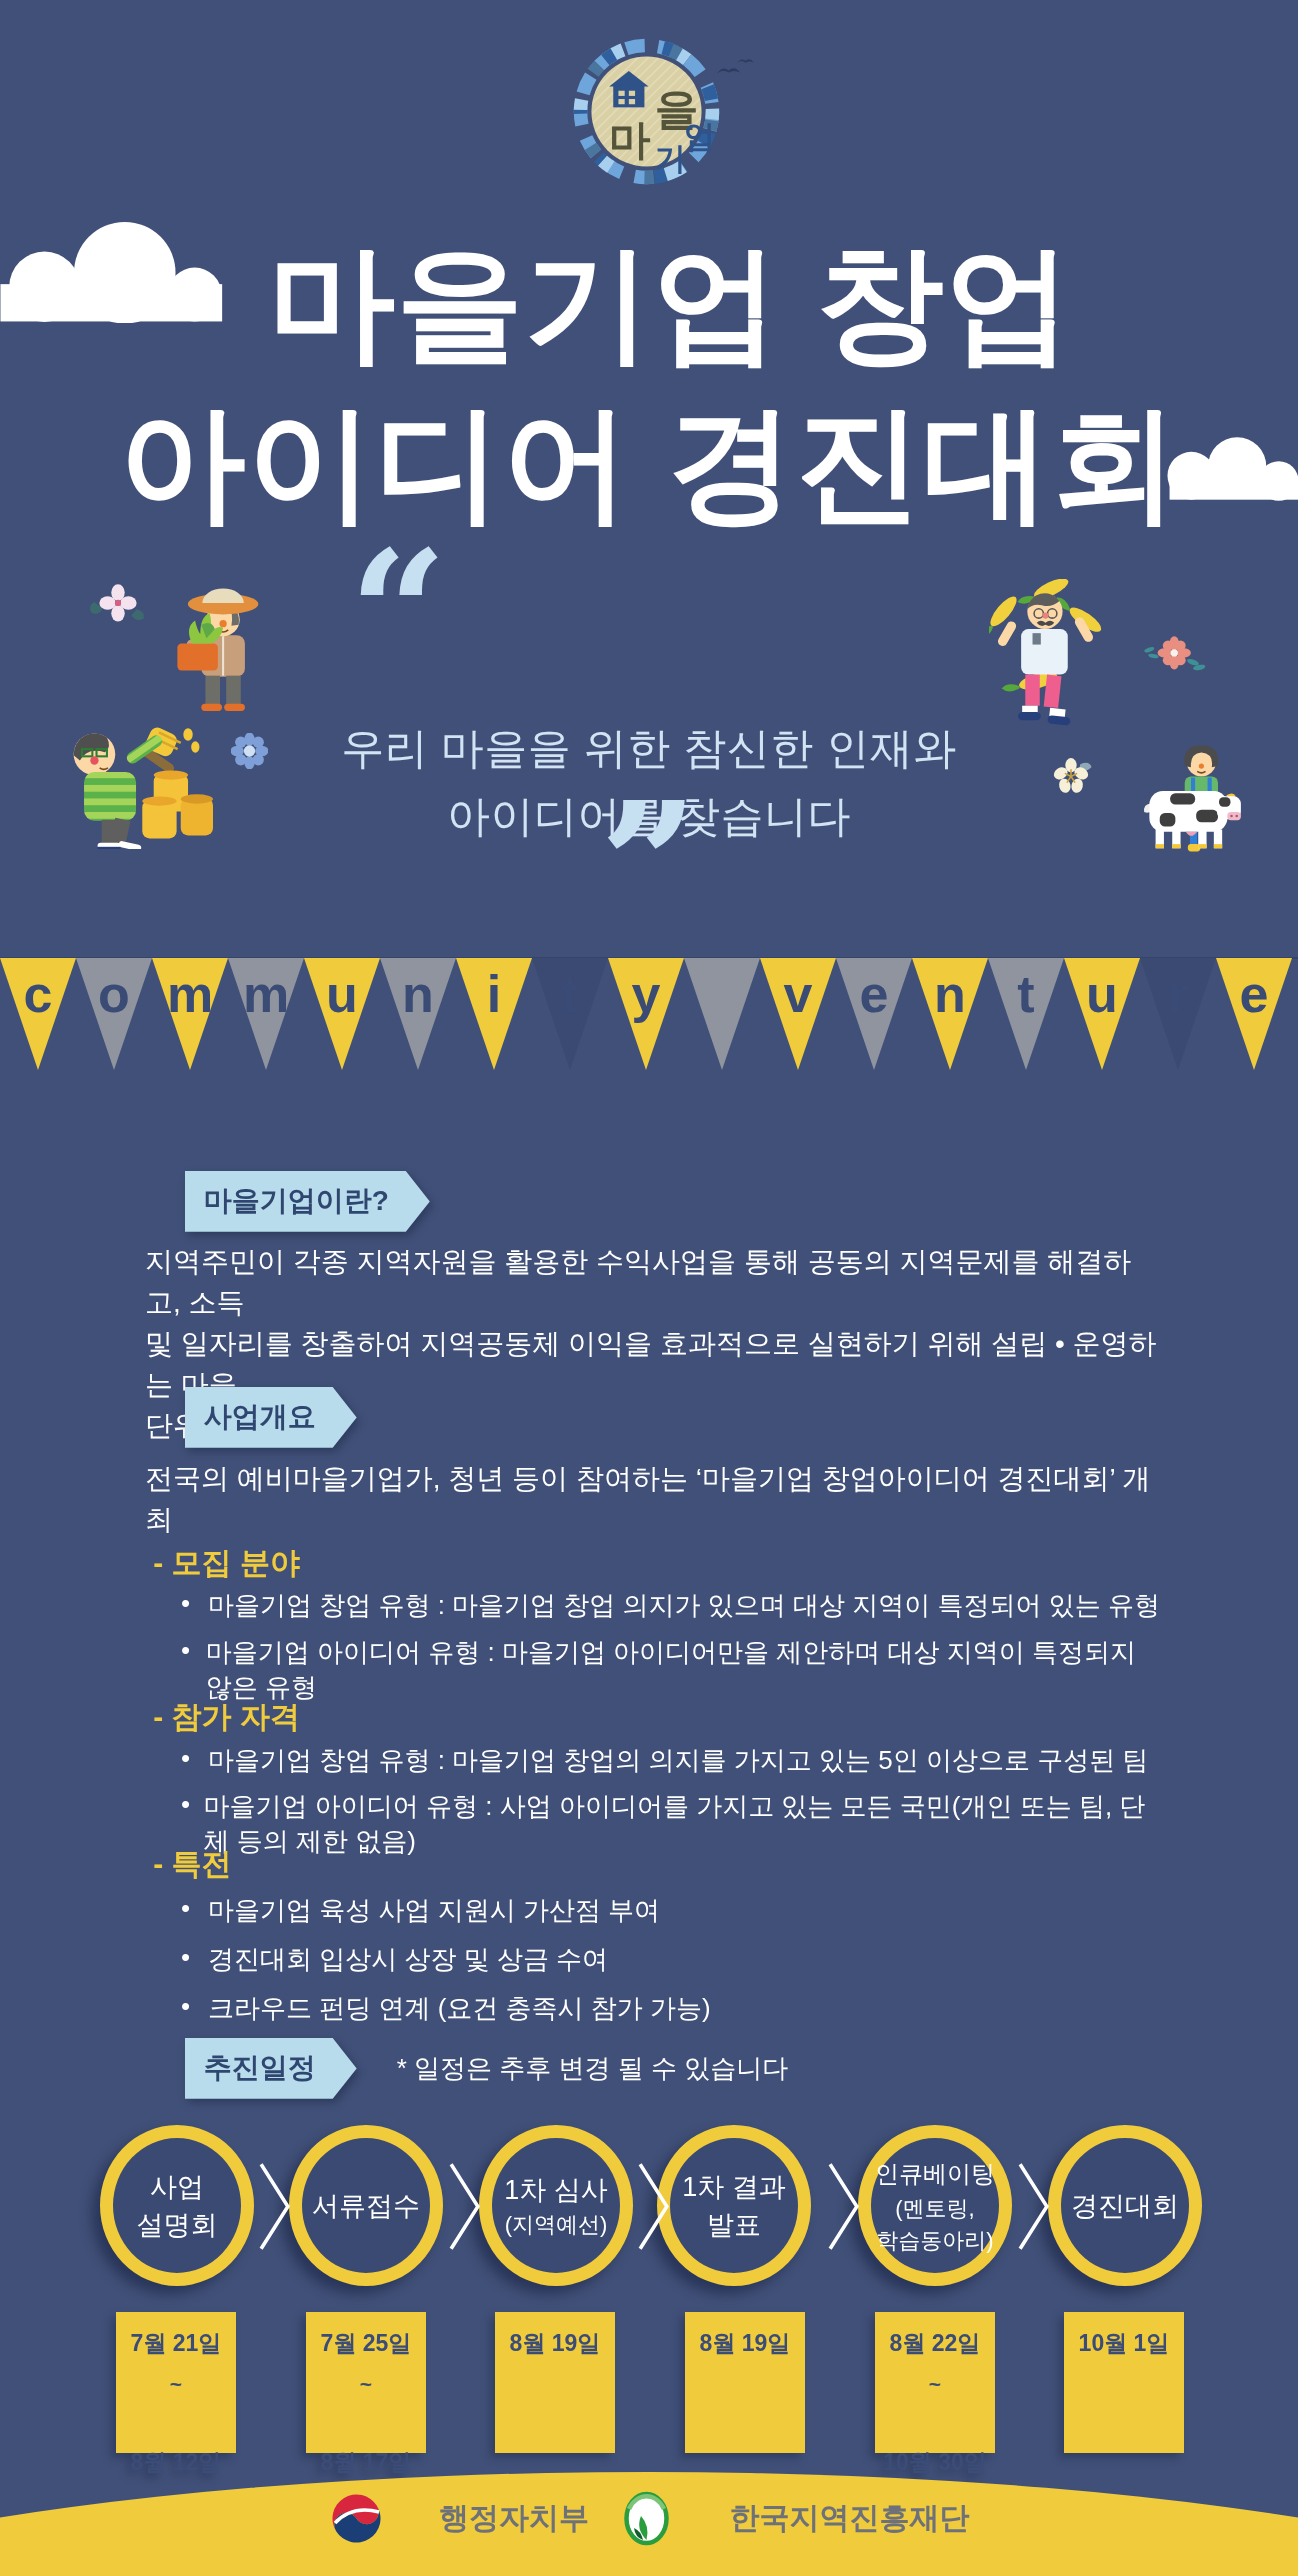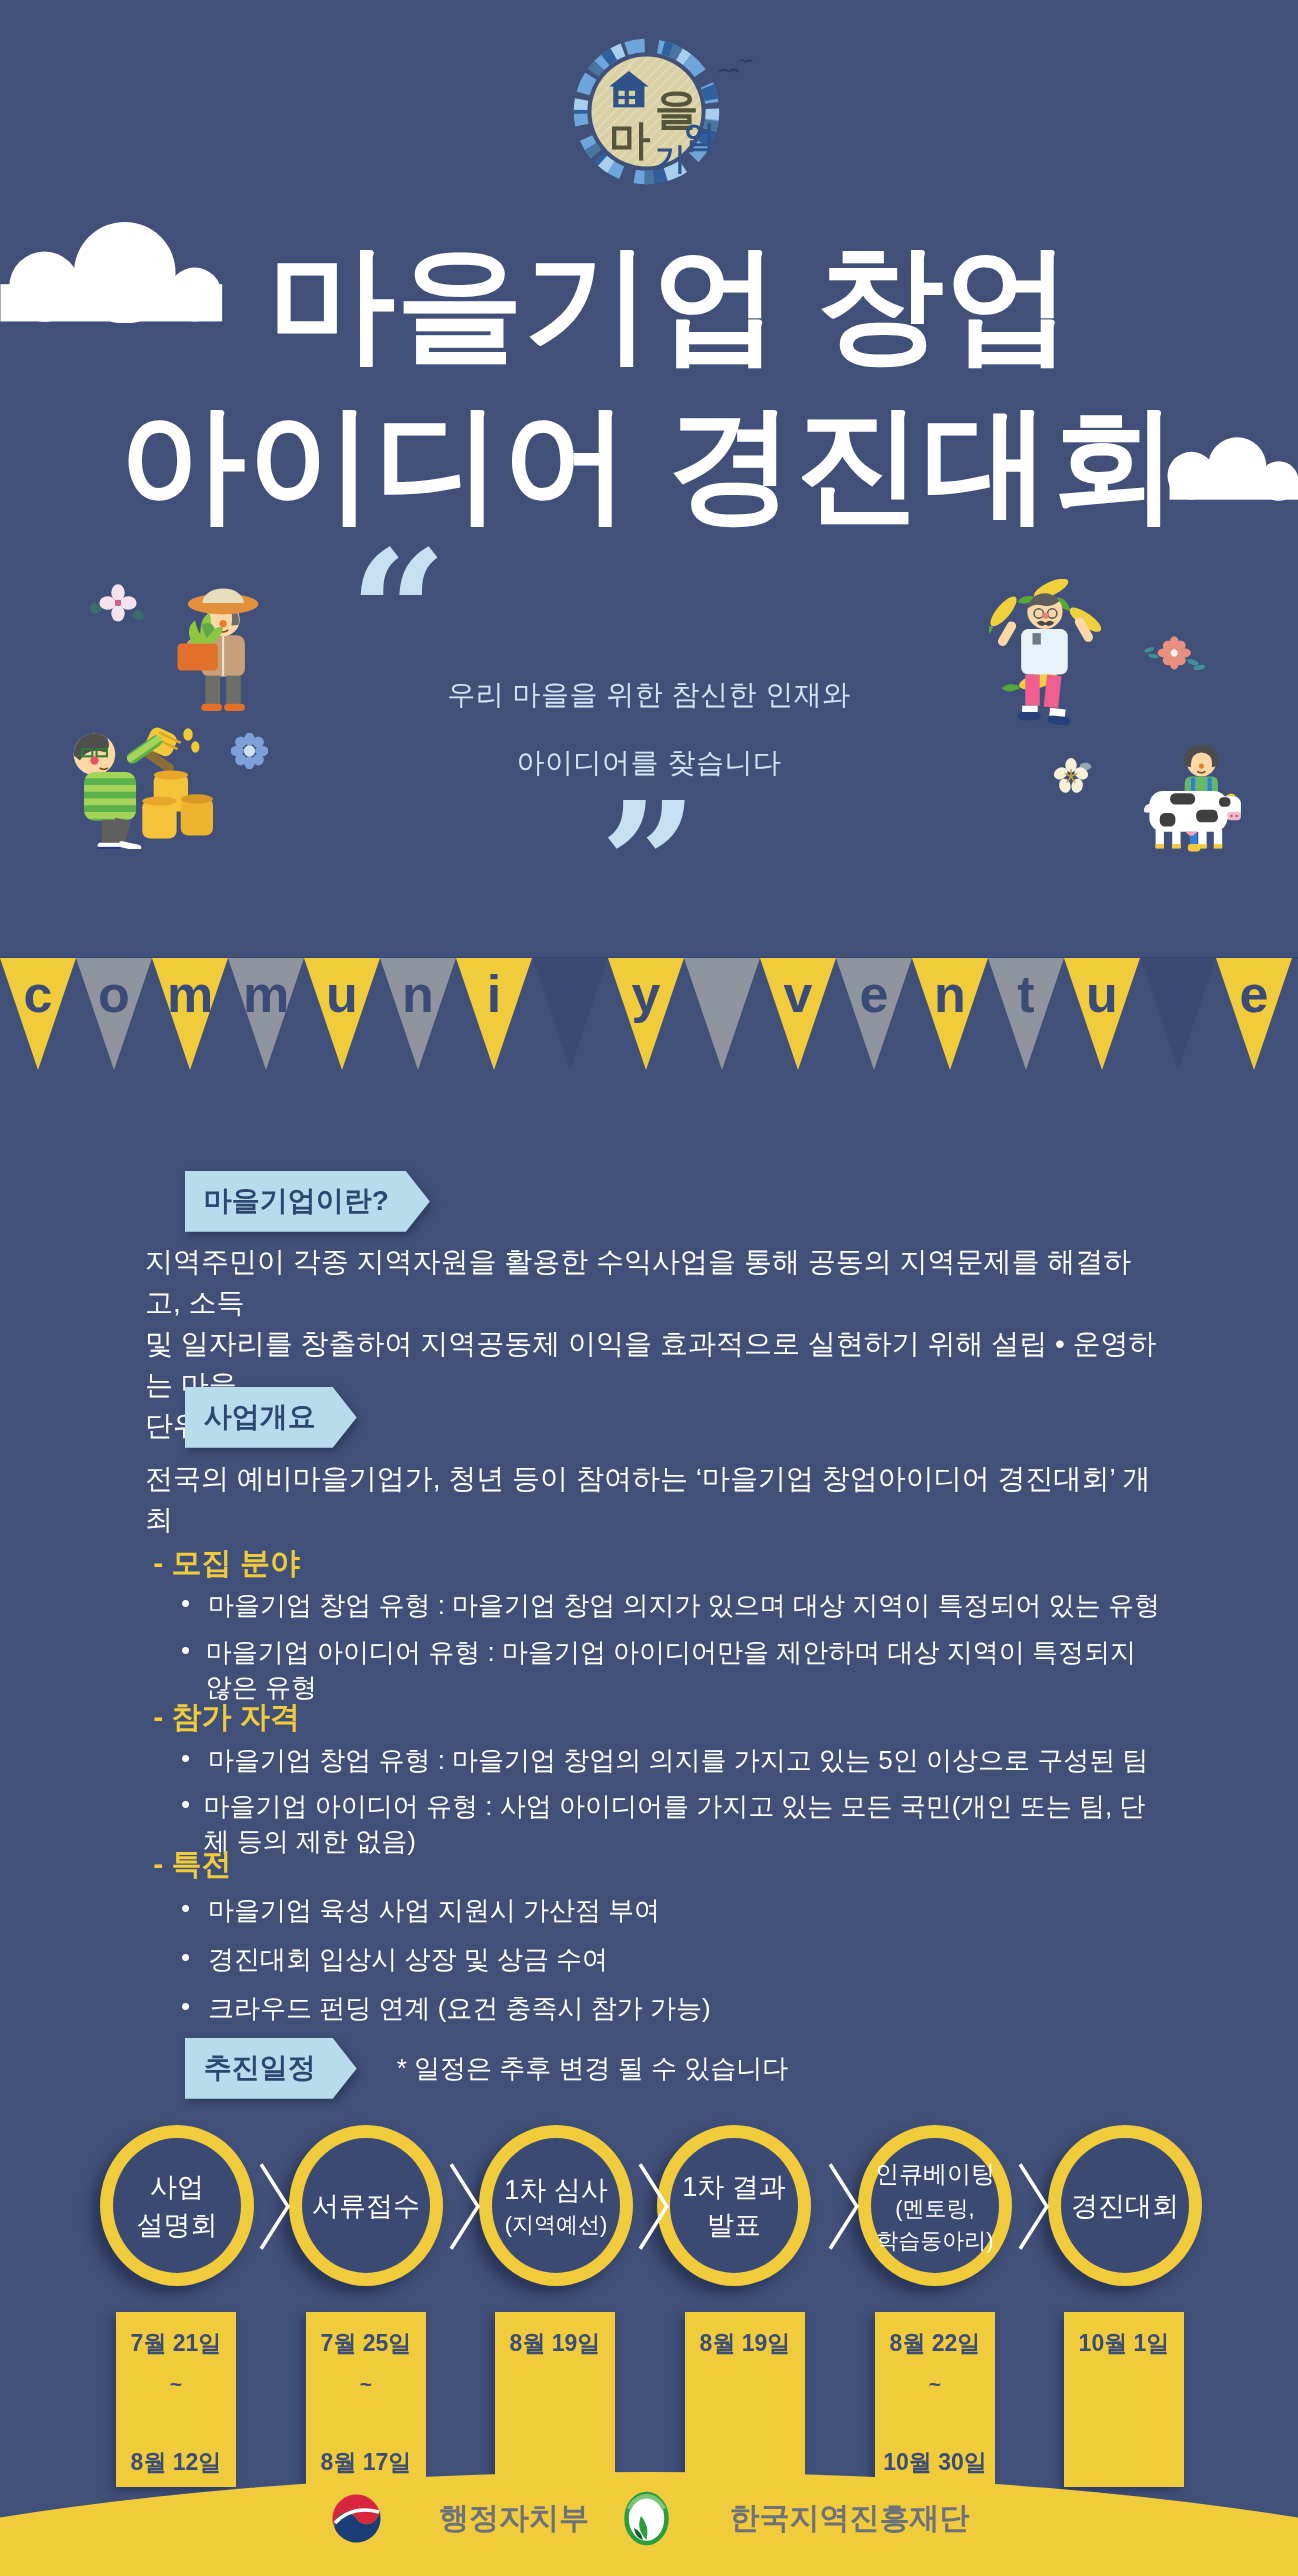--- a/index.html
+++ b/index.html
@@ -16,21 +16,21 @@
   #cloud-left { left:0; top:222px; width:234px; height:101px; }
   #cloud-right { left:1155px; top:435px; width:143px; height:68px; }
   
   .title { position:absolute; left:0; width:100%; text-align:center; color:#ffffff; font-weight:bold; letter-spacing:1px; line-height:1; }
   #title1 { top:240px; font-size:127px;padding-left:43px; }
   #title2 { top:400px; font-size:127px; }
   
   .qmark { position:absolute; color:#c7e0f1; font-family:"DejaVu Serif", serif; font-size:171px; line-height:1; font-weight:bold; }
   #quote-open { left:349px; top:527px; }
   #quote-close { left:0; width:100%; text-align:center; top:778px; }
-  .qline { position:absolute; left:0; width:100%; text-align:center; color:#d2e4f3; font-size:28px; letter-spacing:0.5px; }
+  .qline { position:absolute; left:0; width:100%; text-align:center; color:#d2e4f3; font-size:43px; letter-spacing:0.5px;margin-top:44px; }
   #qline1 { top:676px; }
   #qline2 { top:744px; }
   
   .illus { position:absolute; }
   
   .bunting { position:absolute; left:0; top:958px; width:1298px; height:112px; display:flex; }
   .bunting-rope { position:absolute; left:0; top:957px; width:1298px; height:2.1px; background:rgba(20,30,60,.25); }
   .pennant { width:76px; height:112px; clip-path:polygon(0 0,100% 0,50% 100%); display:flex; justify-content:center; }
   .pennant span { margin-top:6.2px; font-size:52px; color:#3a4b76; font-weight:bold; }
   .p-y { background:#f0cb3c; }
@@ -48,21 +48,21 @@
   .sched-row { position:absolute; display:flex; align-items:center; gap:40px; }
   .sched-note { color:#ffffff; font-size:26px; }
   
   .step-circle { position:absolute; top:2125px; width:154px; height:161px; border:13.5px solid #f0cb3c; border-radius:50%;
     background:#3a4a73; display:flex; flex-direction:column; align-items:center; justify-content:center;
     color:#ffffff; text-align:center; filter:drop-shadow(-7.3px 8.3px 6.2px rgba(10,20,50,.45)); }
   .step-circle .l1 { font-size:27px; line-height:38px; }
   .step-circle .l2, .step-circle .l3 { font-size:22px; line-height:32px; }
   .chevron { position:absolute; top:2160px; width:36px; height:93px; }
   
-  .date-box { position:absolute; top:2312px; width:120px; height:175px; background:#f0cb3c; color:#3b4c77;
+  .date-box { position:absolute; top:2312px; width:120px; height:141px; background:#f0cb3c; color:#3b4c77;
     text-align:center; font-weight:bold; filter:drop-shadow(-4.2px 5.2px 4.2px rgba(10,20,50,.3)); }
   .date-box .d1 { position:absolute; top:15.6px; width:100%; font-size:23px; }
   .date-box .tld { position:absolute; top:60px; width:100%; font-size:21px; }
   .date-box .d2 { position:absolute; top:92px; width:100%; font-size:23px;margin-top:43px; }
   
   .footer-arc { position:absolute; top:2472px; left:50%; width:2077px; height:415px; margin-left:-1039px;
     border-radius:50%; background:#f0cb3c; }
   .footer-row { position:absolute; top:2491px; left:0; width:1298px; display:flex; justify-content:center; align-items:center; gap:30px; }
   .org { display:flex; align-items:center; gap:11.4px; }
   .org-name { color:#6e7278; font-size:30px; font-weight:bold;margin-left:44px; }

